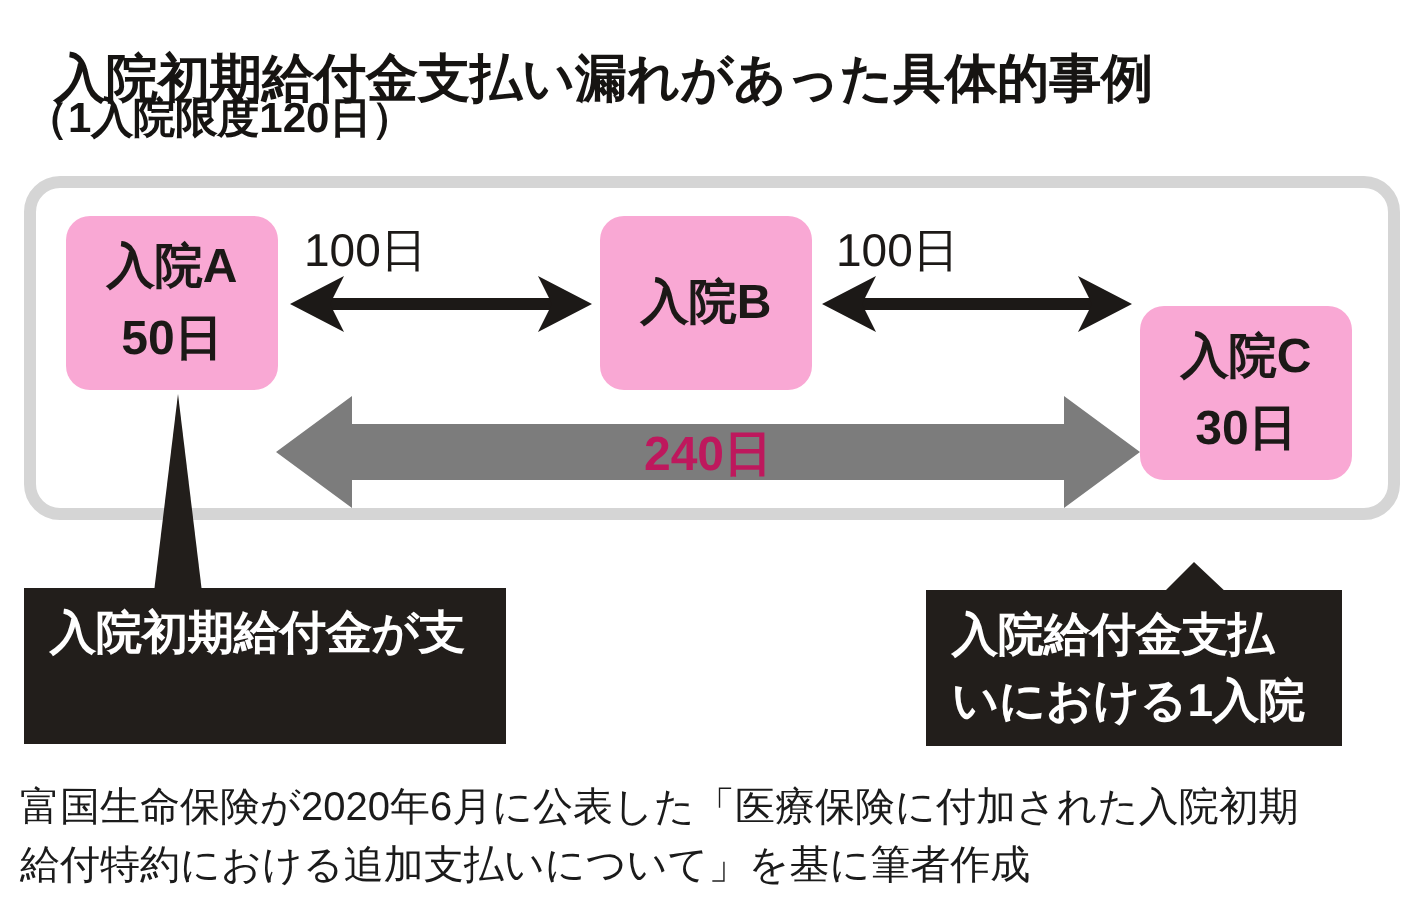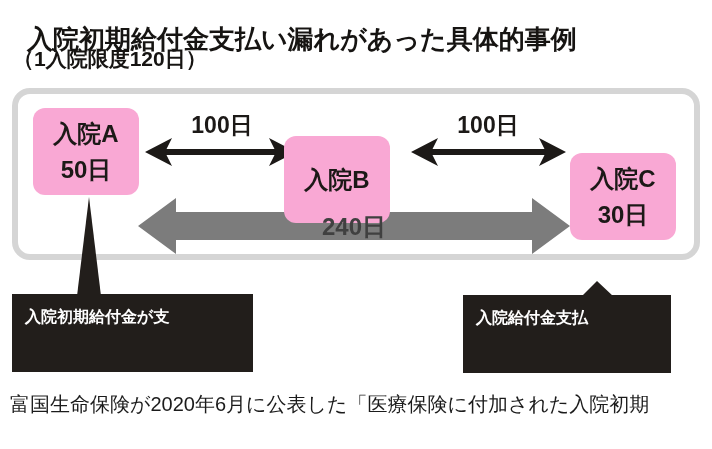--- a/index.html
+++ b/index.html
@@ -19,33 +19,33 @@
     position:absolute;left:12px;top:88px;width:688px;height:172px;
     box-sizing:border-box;border:6px solid #d5d5d5;border-radius:18px;background:#ffffff;
   }
   .arrow-layer{position:absolute;left:0;top:0;width:712px;height:449px;pointer-events:none;}
   .hosp-box{
     position:absolute;top:108px;width:106px;height:87px;
     background:#f9a8d4;border-radius:12px;
     display:flex;flex-direction:column;align-items:center;justify-content:center;
     font-size:24px;font-weight:bold;color:#1c1917;line-height:36px;text-align:center;
   }
-  .hosp-a{left:33px;} .hosp-b{left:284px;margin-top:28px;} .hosp-c{left:570px;margin-top:45px;}
+  .hosp-a{left:33px;} .hosp-b{left:300px;} .hosp-c{left:570px;margin-top:45px;}
   .gap-label{
-    position:absolute;top:110px;width:140px;text-align:center;
-    font-size:23px;font-weight:bold;color:#1c1917;
+    position:absolute;top:110px;width:140px;text-align:left;
+    font-size:23px;font-weight:normal;color:#1c1917;
   }
   .gap-1{left:152px;} .gap-2{left:418px;}
   .total-label{
     position:absolute;left:284px;top:211px;width:140px;text-align:center;
-    font-size:24px;font-weight:bold;color:#404040;
+    font-size:24px;font-weight:bold;color:#be185d;
   }
   .callout{
     position:absolute;background:#221e1b;color:#ffffff;
-    font-size:16px;font-weight:bold;line-height:33px;
+    font-size:23px;font-weight:bold;line-height:33px;
     padding:6px 13px;box-sizing:border-box;
   }
   .callout span{display:block;white-space:nowrap;}
   .callout-left{left:12px;top:294px;width:241px;height:78px;}
   .callout-right{left:463px;top:295px;width:208px;height:78px;}
   .source{
     position:absolute;left:10px;top:390px;width:700px;
     font-size:20px;color:#1b1b1b;line-height:29px;font-weight:normal;
   }
   .source div{white-space:nowrap;}
@@ -94,19 +94,21 @@
 
   <div class="gap-label gap-1">100日</div>
   <div class="gap-label gap-2">100日</div>
   <div class="total-label">240日</div>
 
   <div class="callout callout-left">
     <span>入院初期給付金が支</span>
   </div>
   <div class="callout callout-right">
     <span>入院給付金支払</span>
+    <span>いにおける1入院</span>
   </div>
 
   <div class="source">
     <div>富国生命保険が2020年6月に公表した「医療保険に付加された入院初期</div>
+    <div>給付特約における追加支払いについて」を基に筆者作成</div>
   </div>
 
 </div>
 
 </body></html>

